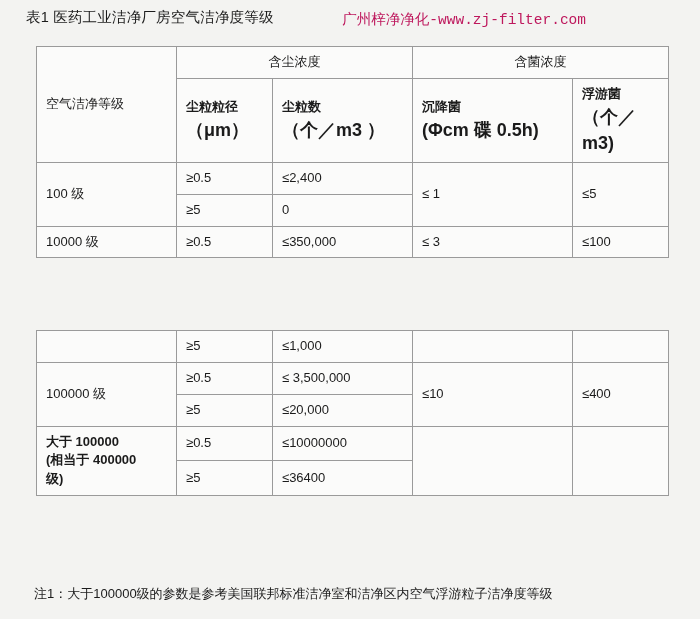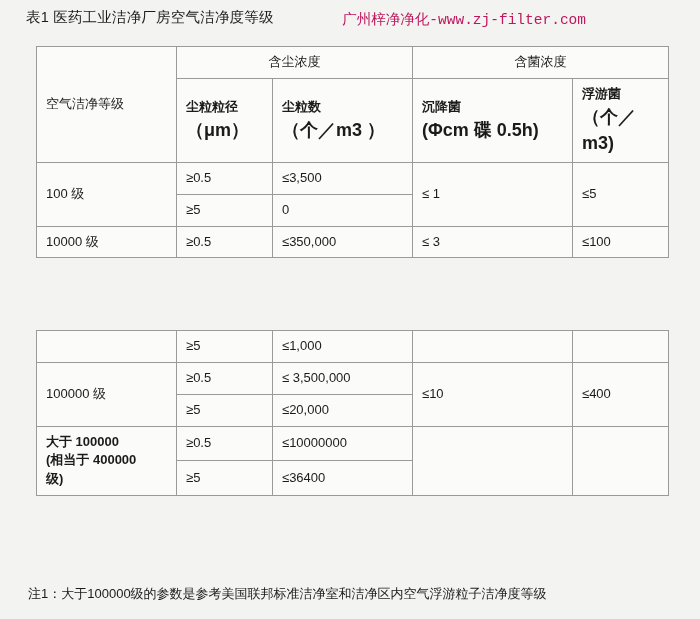--- a/index.html
+++ b/index.html
@@ -65,21 +65,21 @@
   td.nb { border: none; background: #f3f3f1; }
   .sub { font-size: 18px; }
   .tbl-wrap2 {
     position: absolute;
     left: 36px;
     top: 330px;
     width: 632px;
   }
   .footnote {
     position: absolute;
-    left: 28px;
+    left: 34px;
     top: 585px;
     font-size: 13px;
     color: #1b1b1b;
     white-space: nowrap;
   }
   .cellline { display: block; font-weight: bold; }
 </style>
 </head>
 <body>
 
@@ -118,21 +118,21 @@
           </td>
           <td>
             <span class="cellline">浮游菌</span>
             <span class="cellline sub">（个／m3)</span>
           </td>
         </tr>
 
         <tr>
           <td rowspan="2">100 级</td>
           <td>≥0.5</td>
-          <td>≤3,500</td>
+          <td>≤2,400</td>
           <td rowspan="2">≤ 1</td>
           <td rowspan="2">≤5</td>
         </tr>
         <tr>
           <td>≥5</td>
           <td>0</td>
         </tr>
 
         <tr>
           <td>10000 级</td>

